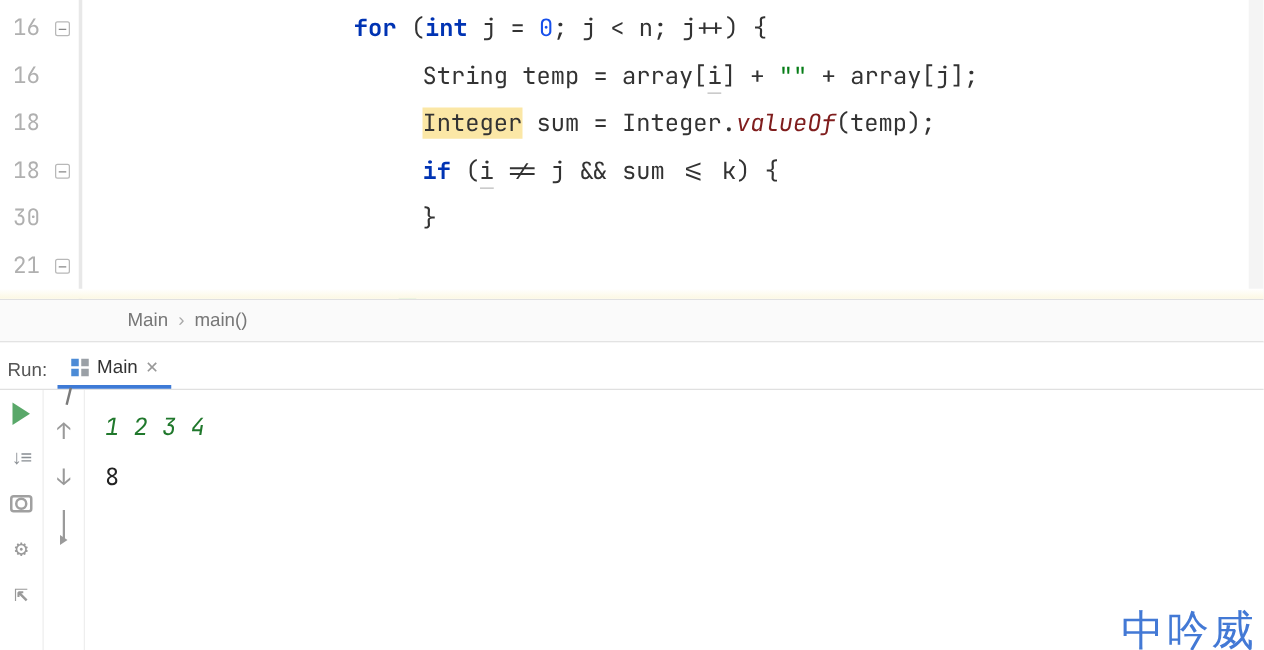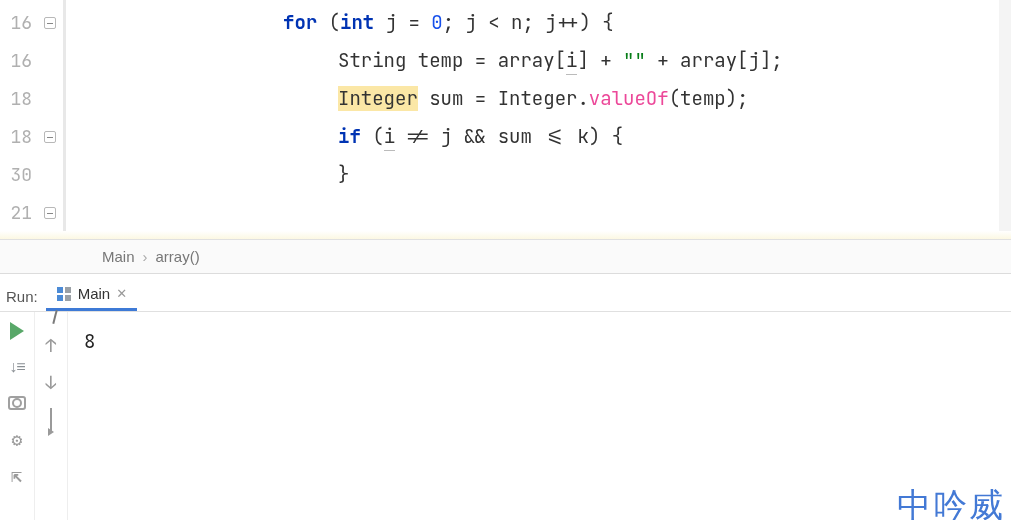--- a/index.html
+++ b/index.html
@@ -74,21 +74,21 @@
   }
   .ig1{width:55px;}
   .ig2{width:55px;}
   .ig3{width:55px;}
   .ig4{width:55px;}
   .k-kw { color:#0033b3; font-weight:bold; }
   .k-ident { color:#333; }
   .k-num { color:#1750eb; }
   .k-str { color:#067d17; }
   .k-brace { color:#333; }
-  .k-method-static { color:#ec4899; }
+  .k-method-static { color:#7f1d1d; font-style:italic; }
   .k-under { border-bottom:1px solid #bbb; padding-bottom:1px; }
   .hl-type { background:#fbe7a6; }
   .caret-bar {
     position:absolute;
     bottom:0; height:5px; width:14px;
     background:#8cd6bc;
     left:253px;
   }
 
   
@@ -234,21 +234,21 @@
         <div class="code-line"><span class="indent-guide ig1"></span><span class="indent-guide ig2"></span><span class="indent-guide ig3"></span><span class="indent-guide ig4"></span><span class="k-brace">}</span></div>
       </div>
       <div class="caret-bar"></div>
       <div class="scrollbar-stub"></div>
     </div>
   </div>
 
   <div class="breadcrumb">
     <span class="crumb">Main</span>
     <span class="sep">›</span>
-    <span class="crumb">array()</span>
+    <span class="crumb">main()</span>
   </div>
 
   <div class="run-header">
     <span class="label">Run:</span>
     <div class="run-tab">
       <span class="config-icon"></span>
       <span>Main</span>
       <span class="tab-close">✕</span>
     </div>
   </div>
@@ -271,19 +271,20 @@
           <span class="icon-export">⇱</span>
         </div>
     </div>
     <div class="run-mid-col">
       <div class="icon-slot"><span class="underline-red"></span></div>
       <div class="icon-slot"><span class="arrow-up">↑</span></div>
       <div class="icon-slot"><span class="arrow-down">↓</span></div>
       <div class="icon-slot"><span class="soft-wrap"></span></div>
     </div>
     <div class="console">
+      <div class="input-line">1 2 3 4</div>
       <div class="out-line">8</div>
       <div style="height:36px"></div>
       <div class="watermark">中吟威</div>
     </div>
   </div>
 
 </div>
 
 </body></html>

